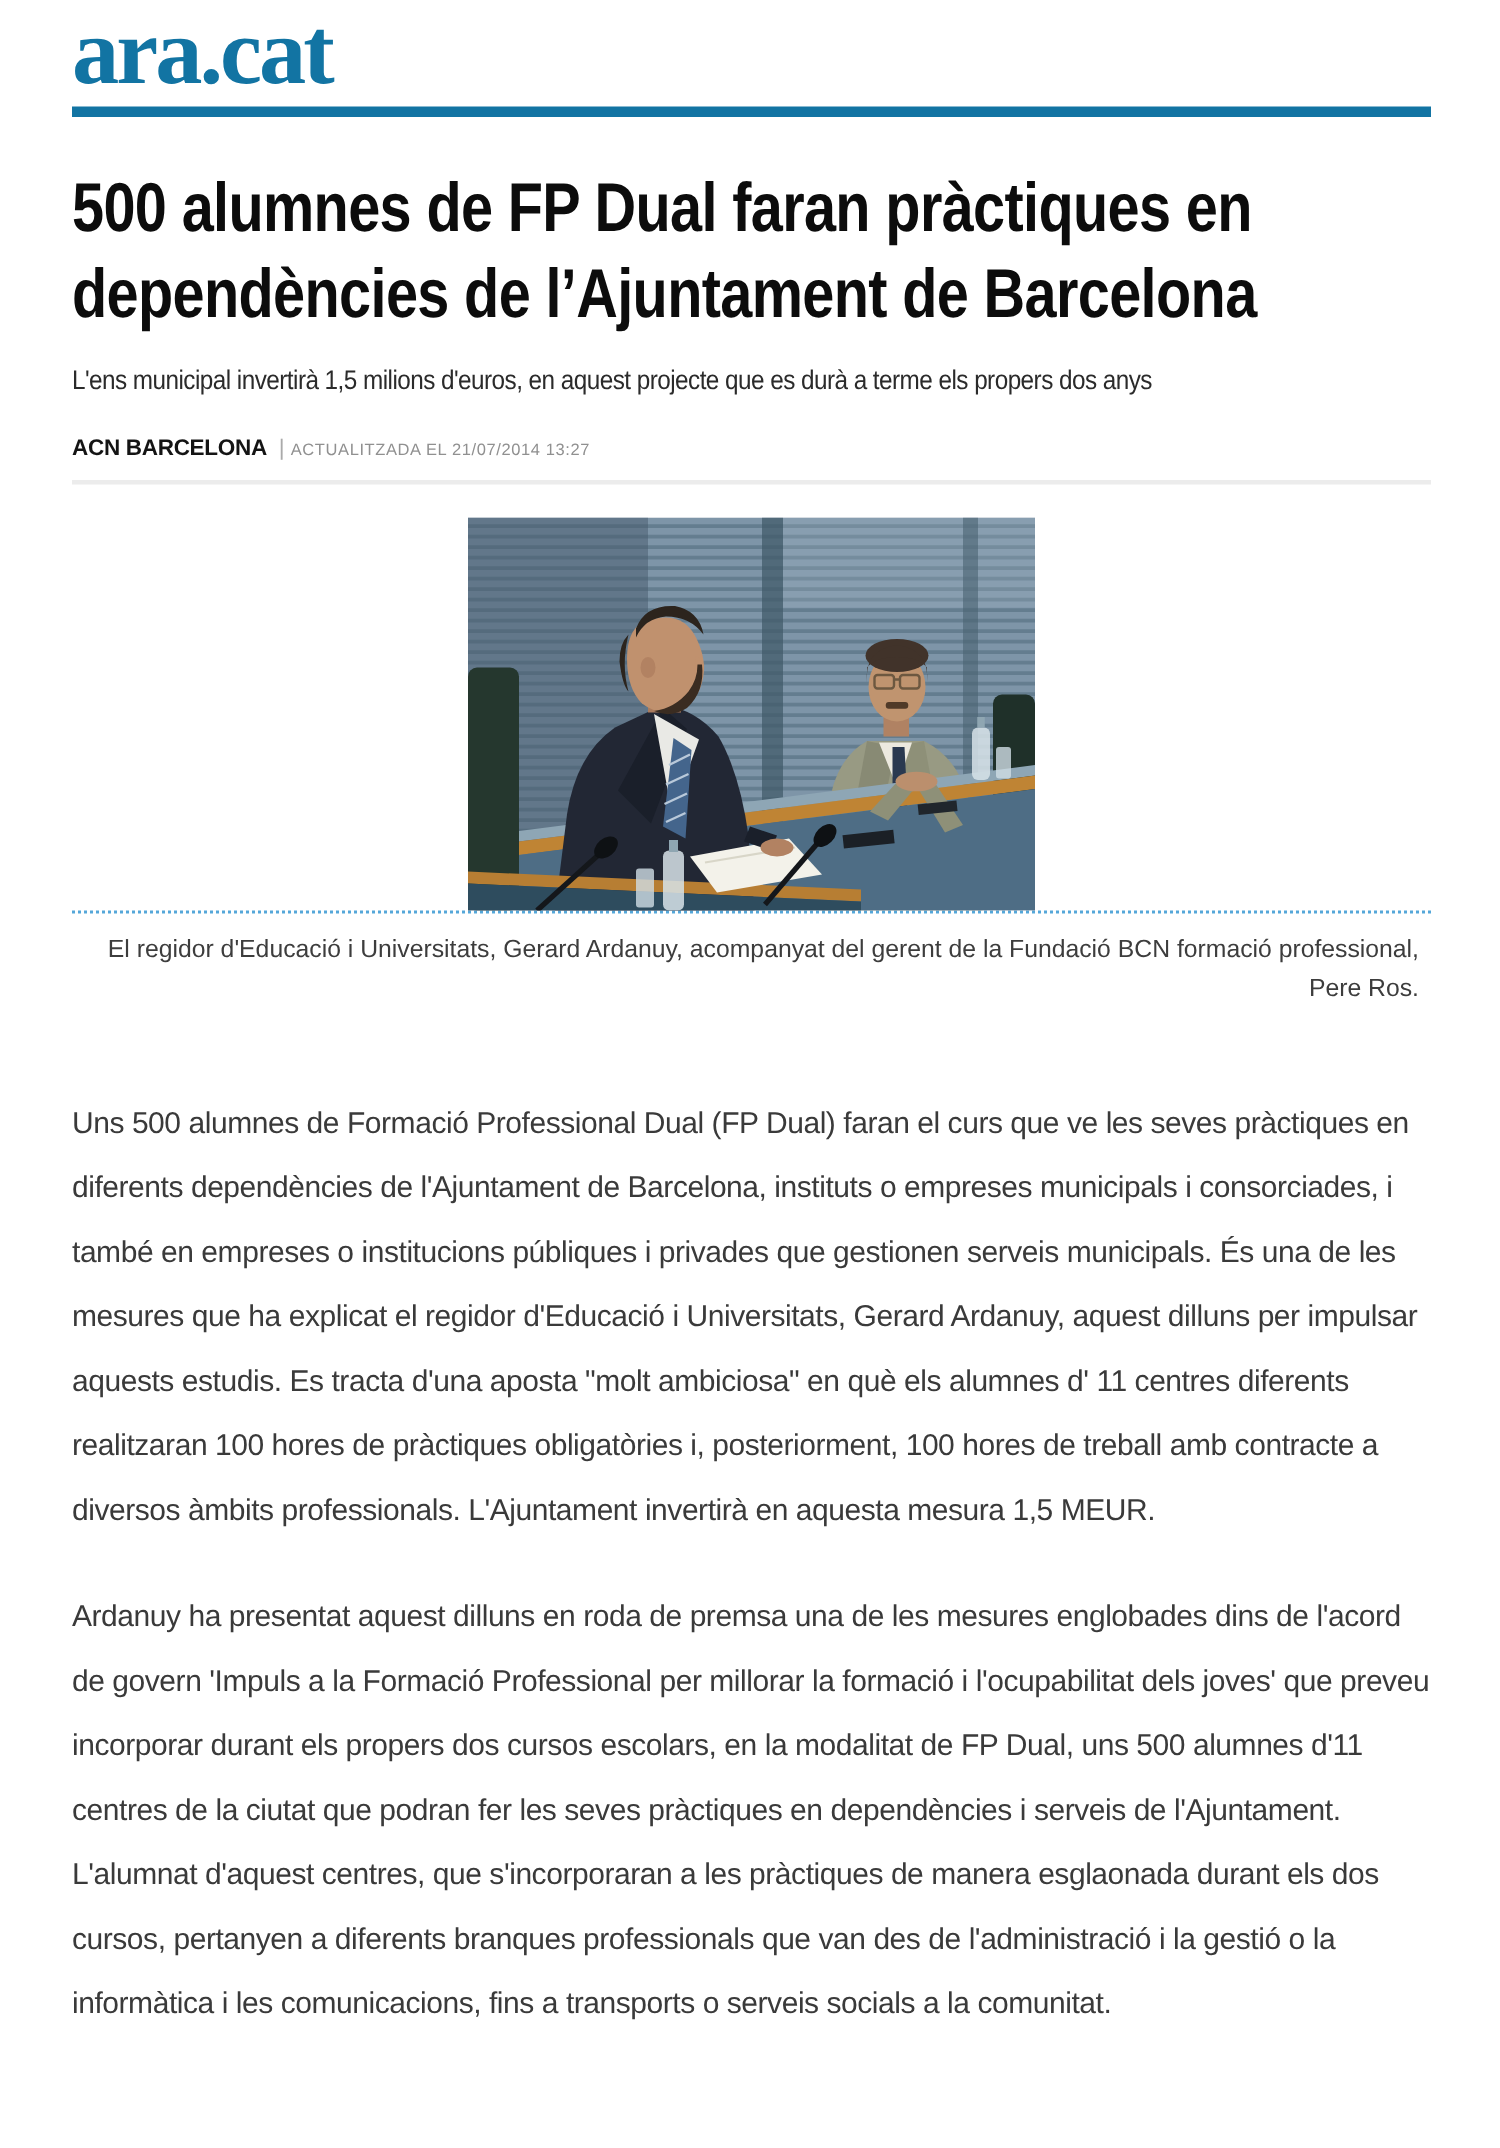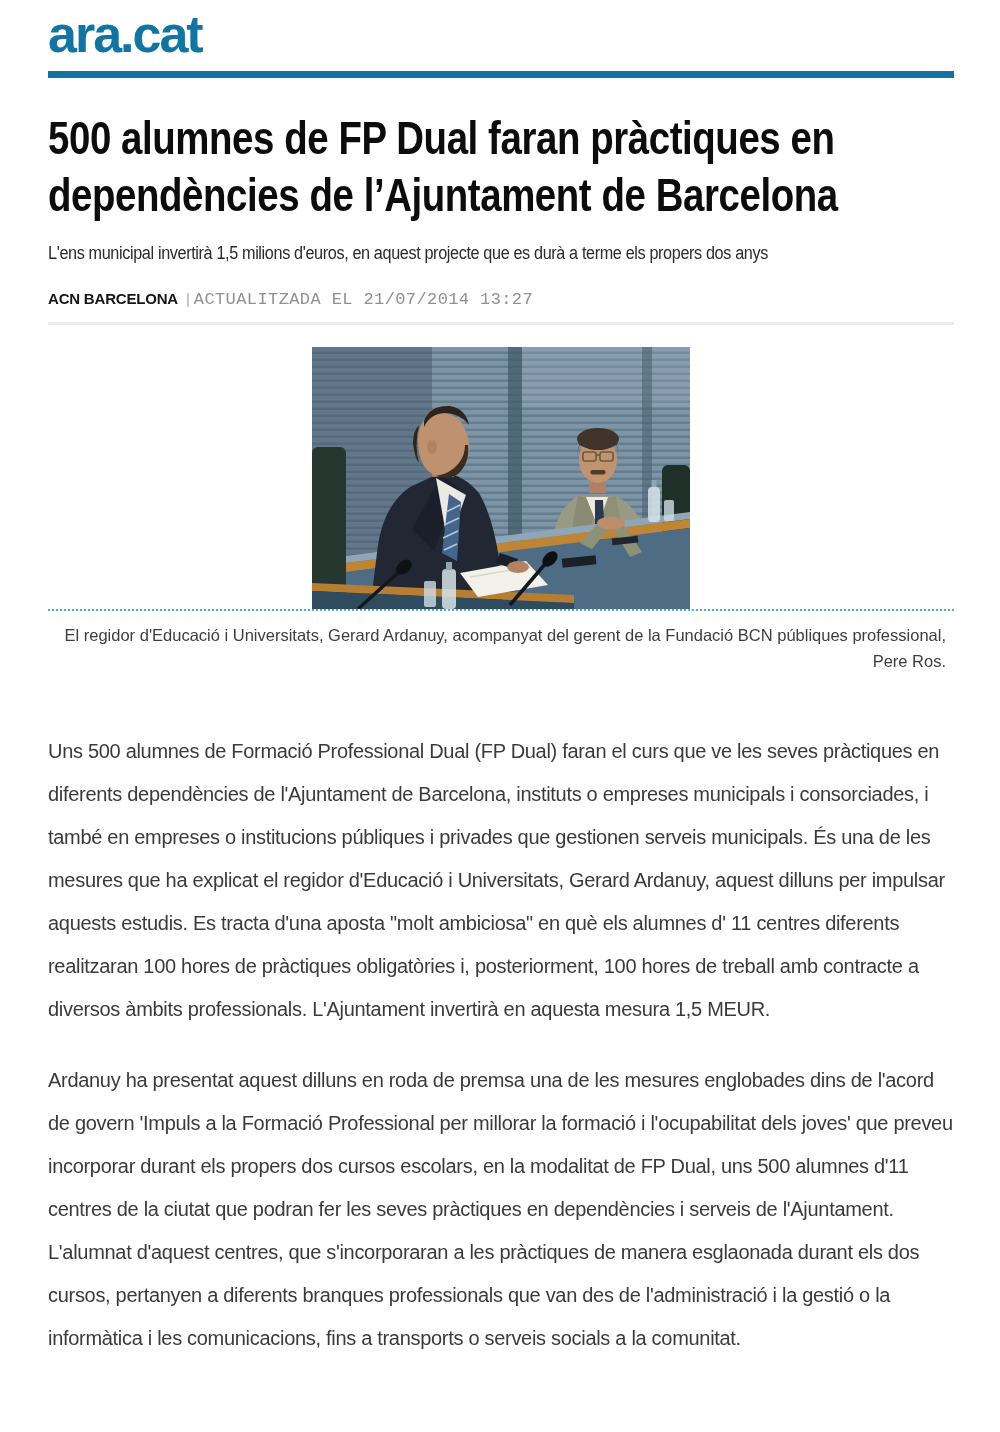--- a/index.html
+++ b/index.html
@@ -15,23 +15,23 @@
   html,body{margin:0;padding:0;background:#fff;}
   body{
     width:1000px;min-height:1432px;overflow-x:hidden;
     font-family:"Liberation Sans",sans-serif;
     -webkit-font-smoothing:antialiased;
   }
   .page{padding:6px 46px 40px 48px;}
 
   
   .logo{
-    font-family:Liberation Sans, sans-serif;
+    font-family:Liberation Serif, serif;
     font-weight:bold;
-    font-size:52px;
+    font-size:63px;
     line-height:56px;
     letter-spacing:-2px;
     color:var(--brand);
     display:inline-block;
     cursor:pointer;
   }
   .brand-rule{height:7px;background:var(--brand);margin-top:9px;width:906px;}
 
   
   h1.headline{
@@ -53,21 +53,21 @@
     color:#2b2b2b;
     letter-spacing:-.4px;
     width:1000px;
     transform:scaleX(.9);
     transform-origin:0 0;
     white-space:nowrap;
   }
   .byline{margin-top:25px;font-size:15px;color:#141414;}
   .byline .author{font-weight:700;letter-spacing:-.2px;}
   .byline .sep{color:#aaa;margin:0 4px 0 8px;font-weight:400;}
-  .byline .updated{color:var(--meta);font-size:17px;letter-spacing:.4px;font-family:Liberation Mono, monospace;}
+  .byline .updated{color:var(--meta);font-size:11px;letter-spacing:.4px;}
   .divider{height:3px;background:var(--divider);margin-top:13px;width:906px;}
 
   
   figure{margin:22px 0 0 0;padding:0;}
   .photo-row{position:relative;height:264px;width:906px;}
   .dotted-rule{position:absolute;left:0;right:0;bottom:0;border-top:2px dotted var(--dotted_rule);}
   .photo{position:absolute;left:50%;transform:translateX(-50%);top:0;width:378px;height:262px;line-height:0;}
   figcaption{
     margin-top:11px;
     text-align:right;
@@ -190,20 +190,20 @@
             <rect x="352" y="153" width="10" height="21" rx="2" fill="#cfdde5" opacity="0.8"></rect>
 
             <line x1="46" y1="262" x2="88" y2="224" stroke="#14171b" stroke-width="3.5"></line>
             <ellipse cx="92" cy="220" rx="9" ry="6" fill="#0e1114" transform="rotate(-40 92 220)"></ellipse>
             <line x1="198" y1="258" x2="234" y2="216" stroke="#14171b" stroke-width="3.5"></line>
             <ellipse cx="238" cy="212" rx="9" ry="6" fill="#0e1114" transform="rotate(-45 238 212)"></ellipse>
             <rect x="250" y="210" width="34" height="9" fill="#1b2026" transform="rotate(-6 267 214)"></rect>
           </svg>
         </div>
       </div>
-      <figcaption>El regidor d'Educació i Universitats, Gerard Ardanuy, acompanyat del gerent de la Fundació BCN públiques professional, Pere Ros.</figcaption>
+      <figcaption>El regidor d'Educació i Universitats, Gerard Ardanuy, acompanyat del gerent de la Fundació BCN formació professional, Pere Ros.</figcaption>
     </figure>
 
     <p class="body-p">Uns 500 alumnes de Formació Professional Dual (FP Dual) faran el curs que ve les seves pràctiques en diferents dependències de l'Ajuntament de Barcelona, instituts o empreses municipals i consorciades, i també en empreses o institucions públiques i privades que gestionen serveis municipals. És una de les mesures que ha explicat el regidor d'Educació i Universitats, Gerard Ardanuy, aquest dilluns per impulsar aquests estudis. Es tracta d'una aposta "molt ambiciosa" en què els alumnes d' 11 centres diferents realitzaran 100 hores de pràctiques obligatòries i, posteriorment, 100 hores de treball amb contracte a diversos àmbits professionals. L'Ajuntament invertirà en aquesta mesura 1,5 MEUR.</p>
     <p class="body-p">Ardanuy ha presentat aquest dilluns en roda de premsa una de les mesures englobades dins de l'acord de govern 'Impuls a la Formació Professional per millorar la formació i l'ocupabilitat dels joves' que preveu incorporar durant els propers dos cursos escolars, en la modalitat de FP Dual, uns 500 alumnes d'11 centres de la ciutat que podran fer les seves pràctiques en dependències i serveis de l'Ajuntament. L'alumnat d'aquest centres, que s'incorporaran a les pràctiques de manera esglaonada durant els dos cursos, pertanyen a diferents branques professionals que van des de l'administració i la gestió o la informàtica i les comunicacions, fins a transports o serveis socials a la comunitat.</p>
   </main>
 
 </div>
 
 </body></html>

